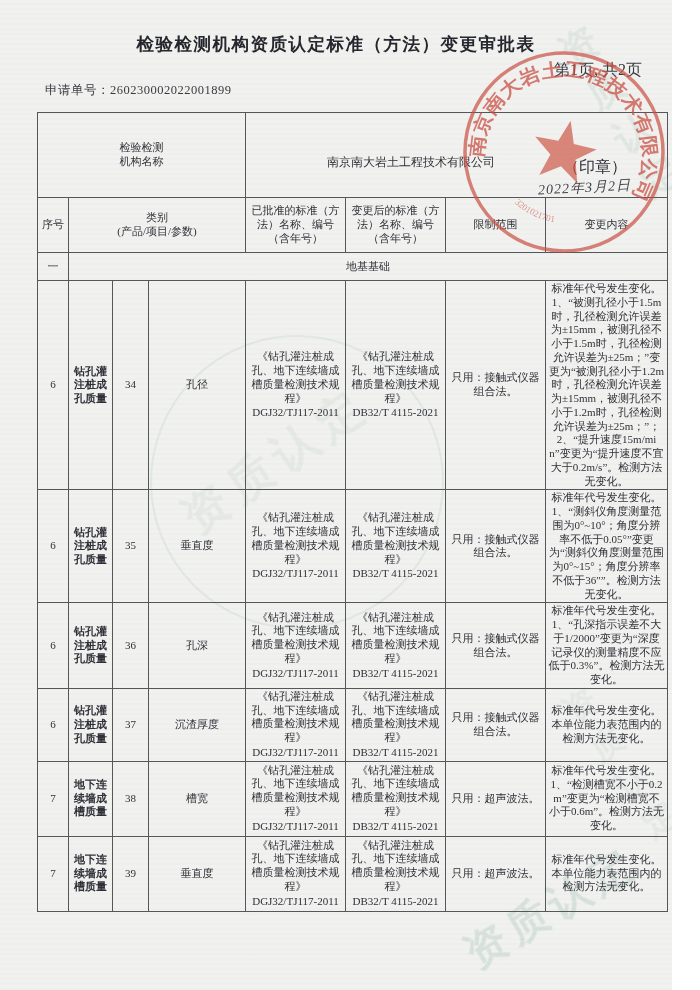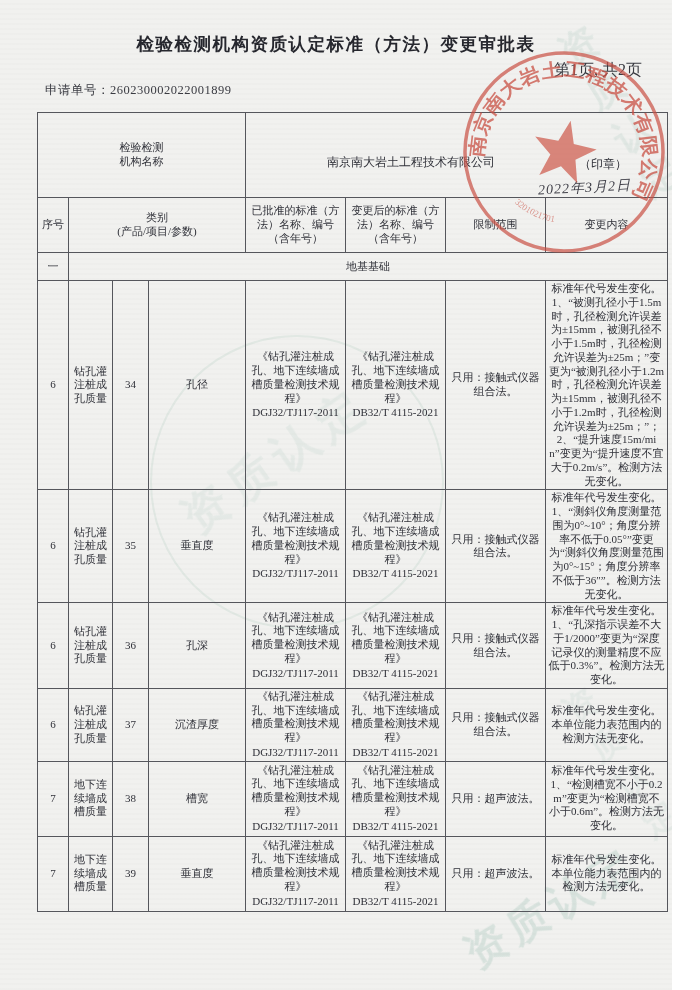--- a/index.html
+++ b/index.html
@@ -25,26 +25,26 @@
     font-size:11px;line-height:1.25;padding:1px 2px;color:#2f3038;
     overflow:hidden;word-break:break-all;
   }
   .pre{white-space:pre-line;}
   tr.r-org{height:85px;} tr.r-contact{height:25px;} tr.r-head{height:55px;}
   tr.r-addr{height:27px;} tr.r-sec{height:28px;}
   tr.r1{height:195px;} tr.r2{height:97px;} tr.r3{height:83px;}
   tr.r4{height:60px;} tr.r5{height:75px;} tr.r6{height:75px;}
   td.org-value{position:relative;text-align:left;}
   .org-name{position:absolute;left:0;top:42px;width:330px;text-align:center;font-size:12px;}
-  .seal-note{position:absolute;right:40px;top:44px;font-size:12px;}
+  .seal-note{position:absolute;right:40px;top:44px;font-size:16px;}
   .hand-date{
     position:absolute;right:36px;top:66px;font-size:14px;font-style:italic;
     color:#3e3e47;transform:rotate(-3deg);letter-spacing:1px;
   }
-  td.cat{padding:0 0;}
+  td.cat{padding:0 0;font-weight:bold;}
   .std-code{margin-top:1px;}
   
   .stamp{position:absolute;left:456px;top:44px;width:216px;height:216px;opacity:0.82;pointer-events:none;}
   
   .wm{position:absolute;color:#7fae9f;pointer-events:none;font-weight:bold;filter:blur(0.6px);}
   .wm-circle{
     position:absolute;left:150px;top:335px;width:290px;height:290px;border-radius:50%;
     border:2px solid rgba(127,174,159,0.14);pointer-events:none;
   }
   .wm-mid{left:168px;top:430px;font-size:46px;letter-spacing:8px;opacity:0.10;transform:rotate(-35deg);}

